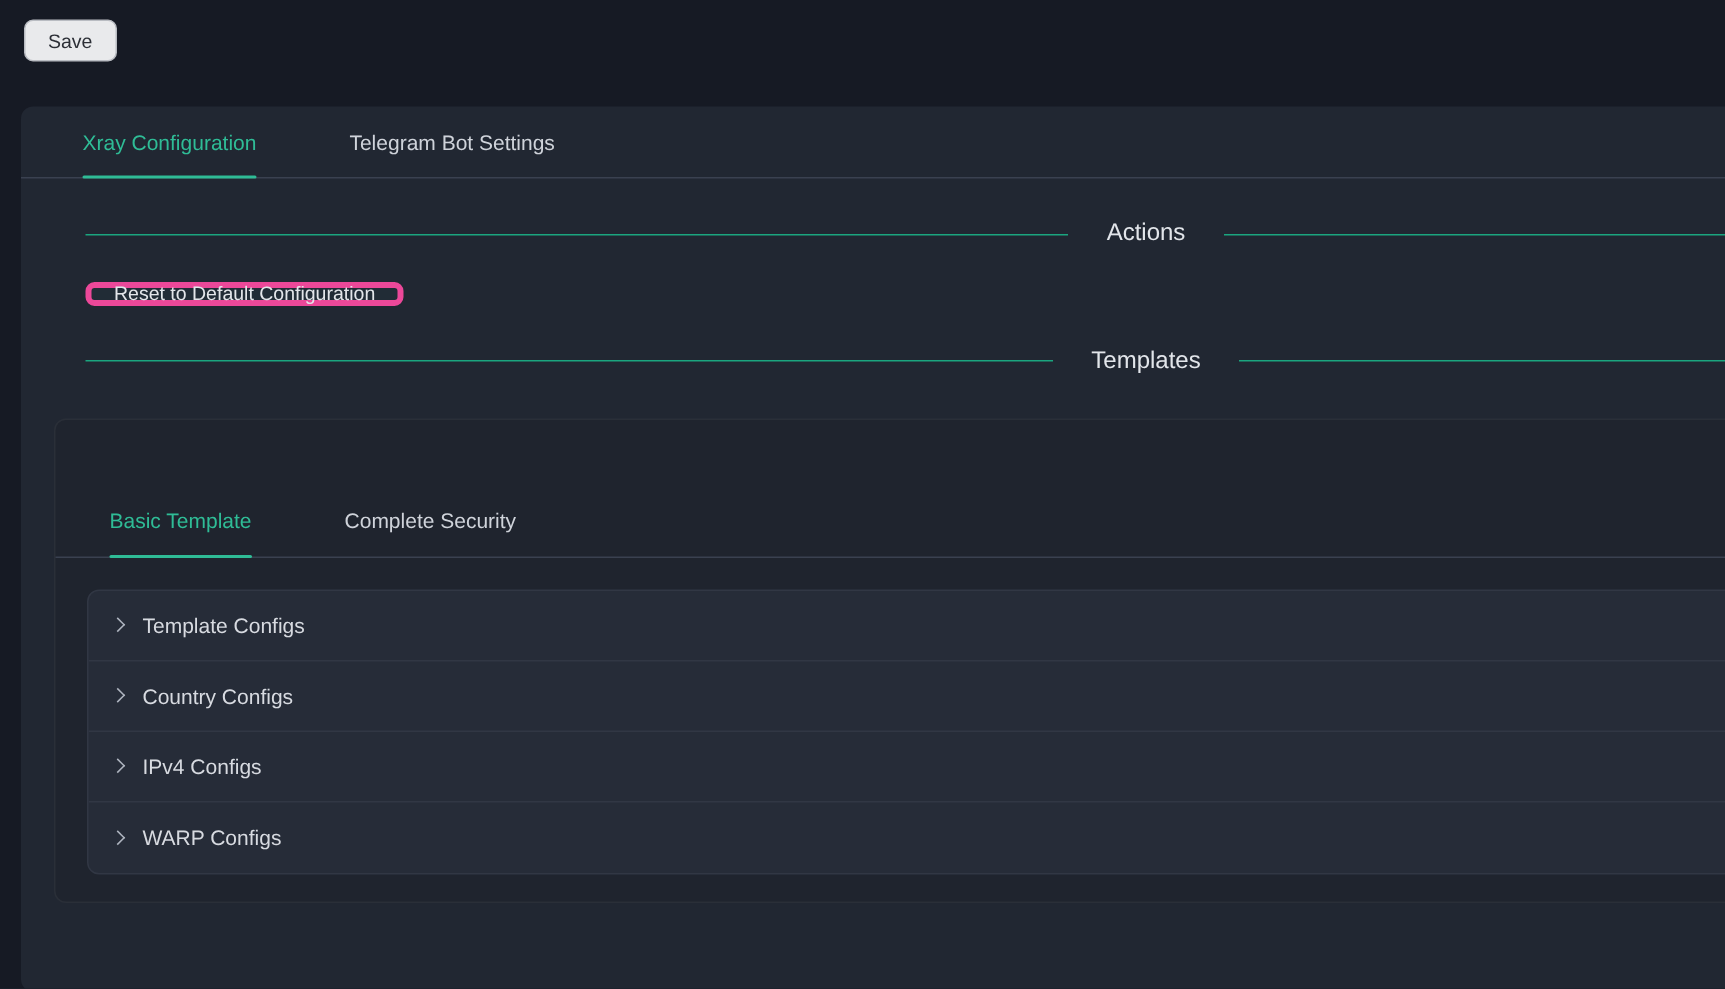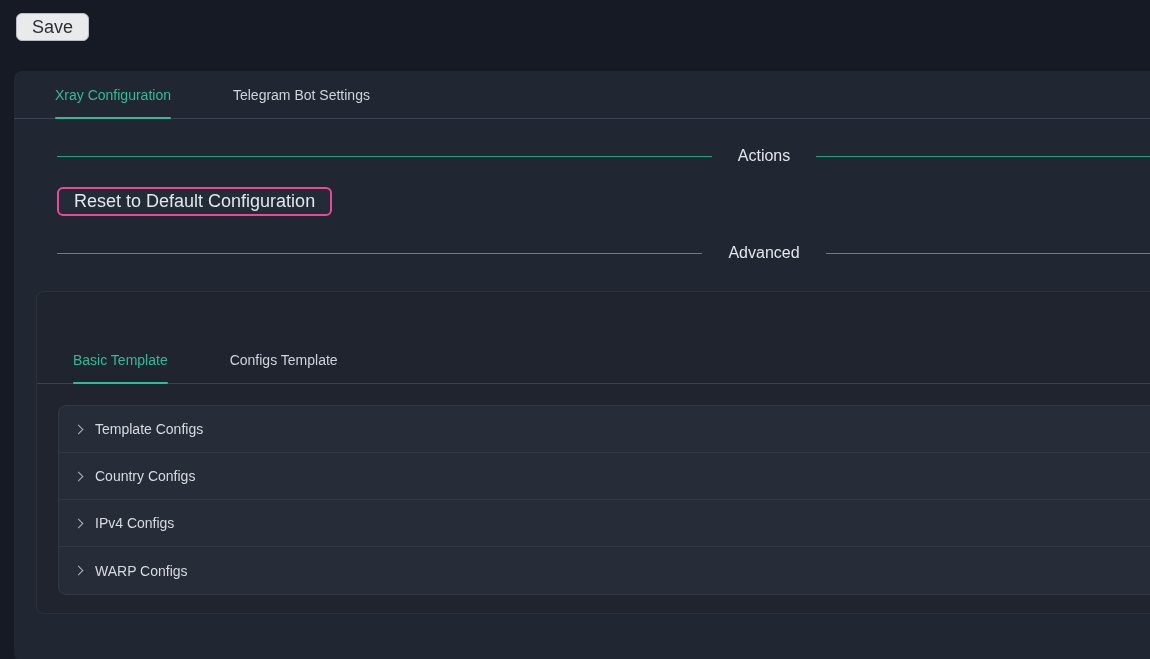--- a/index.html
+++ b/index.html
@@ -18,43 +18,43 @@
     height: 55px;
     display: flex;
     align-items: flex-start;
     gap: 11px;
     padding: 13px 0 0 16px;
   }
   .btn {
     height: 28px;
     padding: 0 15px;
     border-radius: 6px;
-    font-size: 18px;
+    font-size: 13px;
     display: inline-flex;
     align-items: center;
     justify-content: center;
     cursor: pointer;
     background: transparent;
     font-family: inherit;
   }
   .btn-save {
     background: #e9eaec;
     border: 1px solid #b9bcc2;
     color: #2c2f36;
   }
   .btn-danger {
     border: 1px solid #dc4446;
     color: #e25457;
     background: rgba(220,68,70,0.03);
   }
   .btn-accent {
-    border: 2px solid #ec4899;
+    border: 4px solid #ec4899;
     color: #e3e6ea;
     background: rgba(47,188,150,0.04);
-    height: 29px;
+    height: 16px;
   }
 
   
   .card {
     margin-left: 14px;
     width: 1500px;              
     min-height: 590px;
     background: #212732;
     border-radius: 8px;
     position: relative;
@@ -171,28 +171,28 @@
 
   <div class="divider">
     <span>Actions</span>
   </div>
 
   <div class="actions-row">
     <button class="btn btn-accent">Reset to Default Configuration</button>
   </div>
 
   <div class="divider">
-    <span>Advanced</span>
+    <span>Templates</span>
   </div>
 
   <div class="inner-card">
 
     <div class="inner-tabbar">
       <div class="tab active">Basic Template</div>
-      <div class="tab">Configs Template</div>
+      <div class="tab">Complete Security</div>
     </div>
 
     <div class="collapse">
       <div class="collapse-item">
         <span class="chev"></span>
         <span>Template Configs</span>
       </div>
       <div class="collapse-item">
         <span class="chev"></span>
         <span>Country Configs</span>

